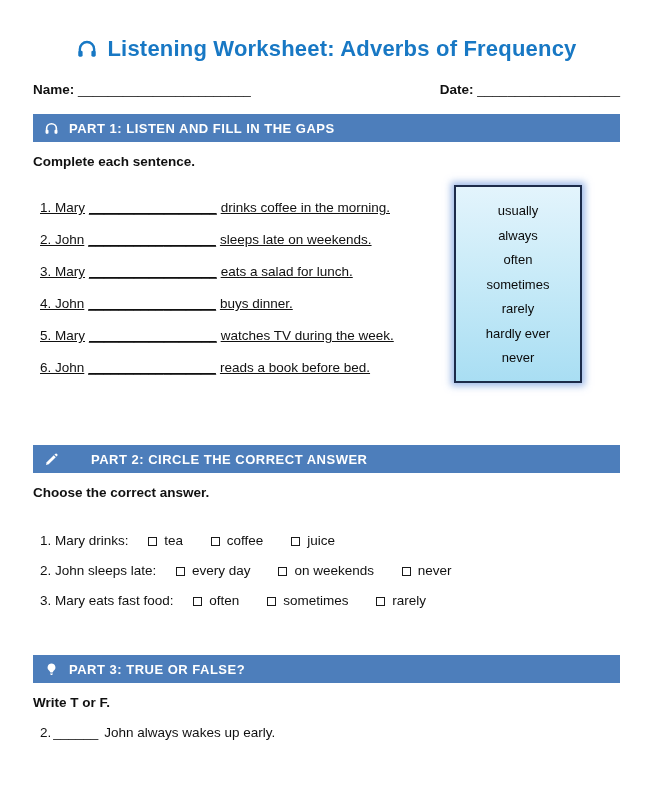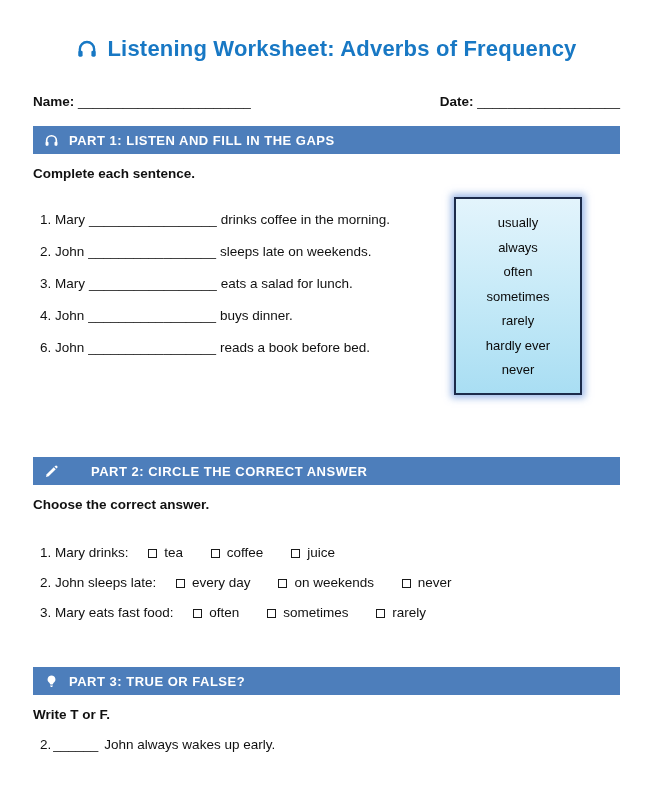--- a/index.html
+++ b/index.html
@@ -16,21 +16,21 @@
   .title-row {
     padding-top: 36px;
     display: flex; align-items: center; justify-content: center; gap: 9px;
   }
   .title-text {
     font-size: 22px; font-weight: bold; color: #1878c4; letter-spacing: 0.2px;
   }
   .title-icon { width: 22px; height: 22px; flex: 0 0 auto; }
   
   .name-date-row {
-    margin: 32px 33px 0 33px;
+    margin: 20px 33px 0 33px;
     display: flex; justify-content: space-between;
     font-size: 13.5px;
   }
   .field-label { font-weight: bold; }
   .blank { font-weight: normal; color: #111; letter-spacing: 0; white-space: nowrap; }
   
   .section-bar {
     margin: 12px 33px; height: 28px;
     background: #4d7ebb;
     color: #ffffff;
@@ -38,21 +38,21 @@
     padding: 0 11px;
   }
   .section-bar .bar-icon { width: 15px; height: 15px; flex: 0 0 auto; }
   .section-title { font-size: 13px; font-weight: bold; letter-spacing: 0.5px; }
   .bar-p1 { margin-top: 17px; }
   .instruction {
     margin: 9px 33px 0 33px;
     font-size: 13.5px; font-weight: bold;
   }
   
-  .p1-content { position: relative; margin: 0 33px; height: 240px; }
+  .p1-content { position: relative; margin: 0 33px; height: 240px; text-decoration: underline; }
   .sentence-list { padding-top: 30px; }
   .sentence { font-size: 13.5px; margin: 0 0 15px 7px; line-height: 17px; white-space: nowrap; }
   .sentence .blank { margin: 0 4px; }
   .word-box {
     position: absolute; top: 16px; right: 38px;
     width: 128px;
     border: 2px solid #1c2b4a;
     background: linear-gradient(180deg, #e3f4fc 0%, #c9ebf8 45%, #a9def3 100%);
     box-shadow: 0 0 7px 3px rgba(95, 140, 215, 0.6);
     text-align: center;
@@ -121,20 +121,23 @@
       <div class="sentence">
         <span>2. John</span><span class="blank">_________________</span><span>sleeps late on weekends.</span>
       </div>
       <div class="sentence">
         <span>3. Mary</span><span class="blank">_________________</span><span>eats a salad for lunch.</span>
       </div>
       <div class="sentence">
         <span>4. John</span><span class="blank">_________________</span><span>buys dinner.</span>
       </div>
       <div class="sentence">
+        <span>5. Mary</span><span class="blank">_________________</span><span>watches TV during the week.</span>
+      </div>
+      <div class="sentence">
         <span>6. John</span><span class="blank">_________________</span><span>reads a book before bed.</span>
       </div>
     </div>
 
     <div class="word-box">
       <div class="word-item">usually</div>
       <div class="word-item">always</div>
       <div class="word-item">often</div>
       <div class="word-item">sometimes</div>
       <div class="word-item">rarely</div>

